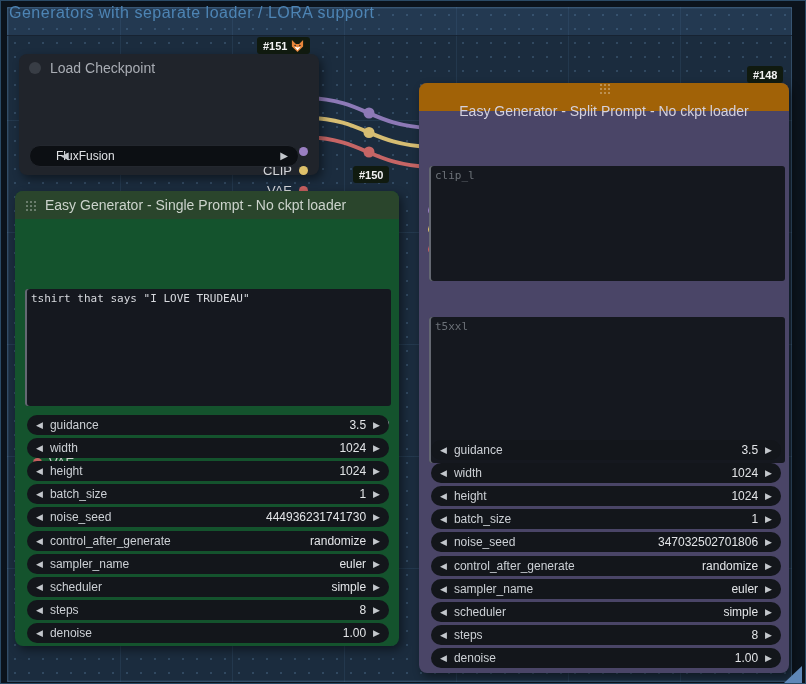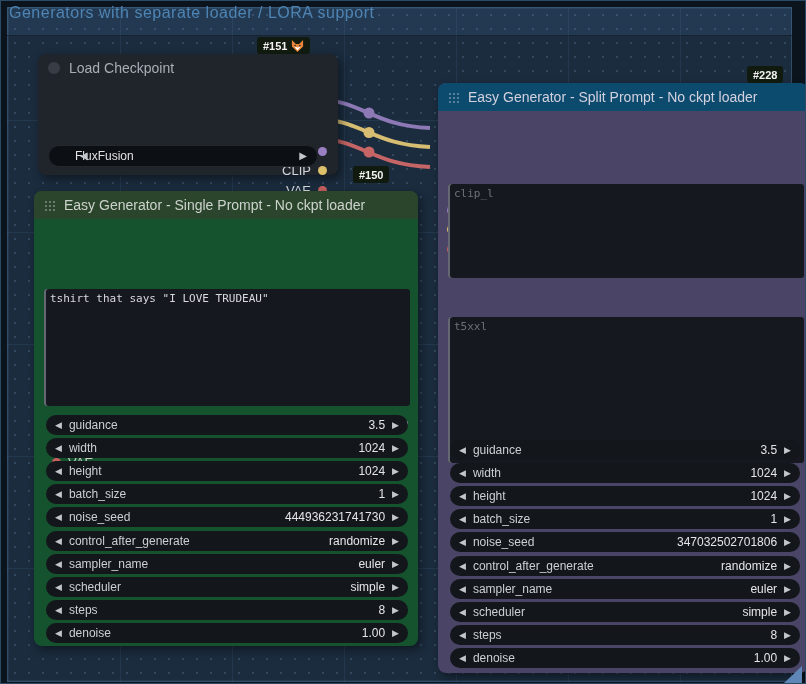--- a/index.html
+++ b/index.html
@@ -12,21 +12,21 @@
       linear-gradient(rgba(110,160,210,0.10) 1px, transparent 1px),
       linear-gradient(90deg, rgba(110,160,210,0.10) 1px, transparent 1px),
       radial-gradient(circle, rgba(125,175,220,0.22) 1px, transparent 1.45px);
     background-size:112px 112px,112px 112px,14px 14px;
     border:1px solid rgba(110,160,210,0.28);}
   #group-titlebar{position:absolute;left:6px;top:6px;width:785px;height:29px;background:rgba(90,150,205,0.13);border-bottom:1px solid rgba(20,30,42,0.8);}
   #group-title{position:absolute;left:8px;top:3px;font-size:16px;color:#4d84b4;letter-spacing:.5px;}
   
   #wires{position:absolute;left:0;top:0;z-index:2;pointer-events:none;}
   
-  .node{position:absolute;border-radius:8px;box-shadow:3px 4px 10px rgba(0,0,0,.45);z-index:3;margin-left:19px;}
+  .node{position:absolute;border-radius:8px;box-shadow:3px 4px 10px rgba(0,0,0,.45);z-index:3;}
   .node-hdr{position:absolute;left:0;top:0;right:0;height:28px;border-radius:8px 8px 0 0;display:flex;align-items:center;padding:0 10px;gap:9px;}
   .node-title{font-size:14px;white-space:nowrap;}
   .grip{width:11px;height:11px;flex:0 0 11px;
     background-image:radial-gradient(circle, rgba(255,255,255,.30) 1px, transparent 1.2px);
     background-size:4px 4px;background-position:0 0;}
   .collapse-dot{width:12px;height:12px;border-radius:50%;background:#383d45;flex:0 0 12px;}
   
   #node-151{left:18px;top:53px;width:300px;height:121px;background:#20242b;}
   #node-151 .node-hdr{background:transparent;}
   #node-151 .node-title{color:#a9adb4;}
@@ -47,21 +47,21 @@
   .combo .arrL{position:absolute;left:31px;top:4px;font-size:10px;color:#c3c7cc;}
   .combo .arrR{position:absolute;right:10px;top:4px;font-size:10px;color:#c3c7cc;}
   
   .badge{position:absolute;height:17px;background:#101a0f;border-radius:3px;color:#f2f2f2;font-size:11px;font-weight:bold;display:flex;align-items:center;justify-content:center;gap:4px;padding:0 6px;z-index:4;}
   
   #node-150{left:14px;top:190px;width:384px;height:455px;background:#14532d;}
   #node-150 .node-hdr{background:#2a452c;}
   #node-150 .node-title{color:#ccd3cc;}
   #node-150 .plabel{color:#c9cfc9;}
   #node-148{left:418px;top:82px;width:370px;height:590px;background:#4a4567;}
-  #node-148 .node-hdr{background:#0c4a6e;}
+  #node-148 .node-hdr{background:#a16207;flex-direction:column;}
   #node-148 .node-title{color:#d4d1de;}
   #node-148 .plabel{color:#cfccdb;}
   
   .prompt{position:absolute;background:#15181f;border-radius:3px;box-shadow:inset 2px 0 0 rgba(165,172,182,.55);
     font-family:"DejaVu Sans Mono",monospace;font-size:11px;color:#d8dadf;padding:3px 6px;white-space:pre-wrap;overflow:hidden;}
   .prompt.placeholder{color:#6c7178;}
   
   .widget{position:absolute;height:20px;border-radius:10px;background:#13161b;display:flex;align-items:center;padding:0 9px;gap:7px;font-size:12px;color:#ccd0d5;}
   .widget .wvalue{margin-left:auto;color:#e3e5e8;}
   .widget .arr{font-size:9px;color:#c3c7cc;line-height:1;}
@@ -203,21 +203,21 @@
       </div>
     <div class="widget" style="left:12px;top:432px;width:362px;">
         <span class="arr">◀</span>
         <span>denoise</span>
         <span class="wvalue">1.00</span>
         <span class="arr">▶</span>
       </div>
   </div>
 
   <div class="badge" style="left:746px;top:65px;">
-    <span>#228</span>
+    <span>#148</span>
   </div>
 
   <div id="node-148" class="node">
     <div class="node-hdr">
       <span class="grip"></span>
       <span class="node-title">Easy Generator - Split Prompt - No ckpt loader</span>
     </div>
     <div class="port" style="left:9px;top:120px;">
       <span class="pdot model"></span>
       <span class="plabel">MODEL</span>
@@ -227,21 +227,21 @@
       <span class="plabel">CLIP</span>
     </div>
     <div class="port" style="left:9px;top:159px;">
       <span class="pdot vae"></span>
       <span class="plabel">VAE</span>
     </div>
     <div class="port out" style="right:10px;top:120px;">
       <span class="plabel">IMAGE</span>
       <span class="pdot image"></span>
     </div>
-    <div class="prompt placeholder" style="left:10px;top:101px;width:356px;height:94px;">clip_l</div>
+    <div class="prompt placeholder" style="left:10px;top:83px;width:356px;height:115px;">clip_l</div>
     <div class="prompt placeholder" style="left:10px;top:234px;width:356px;height:146px;">t5xxl</div>
 
     <div class="widget" style="left:12px;top:357px;width:350px;">
         <span class="arr">◀</span>
         <span>guidance</span>
         <span class="wvalue">3.5</span>
         <span class="arr">▶</span>
       </div>
     <div class="widget" style="left:12px;top:380px;width:350px;">
         <span class="arr">◀</span>

